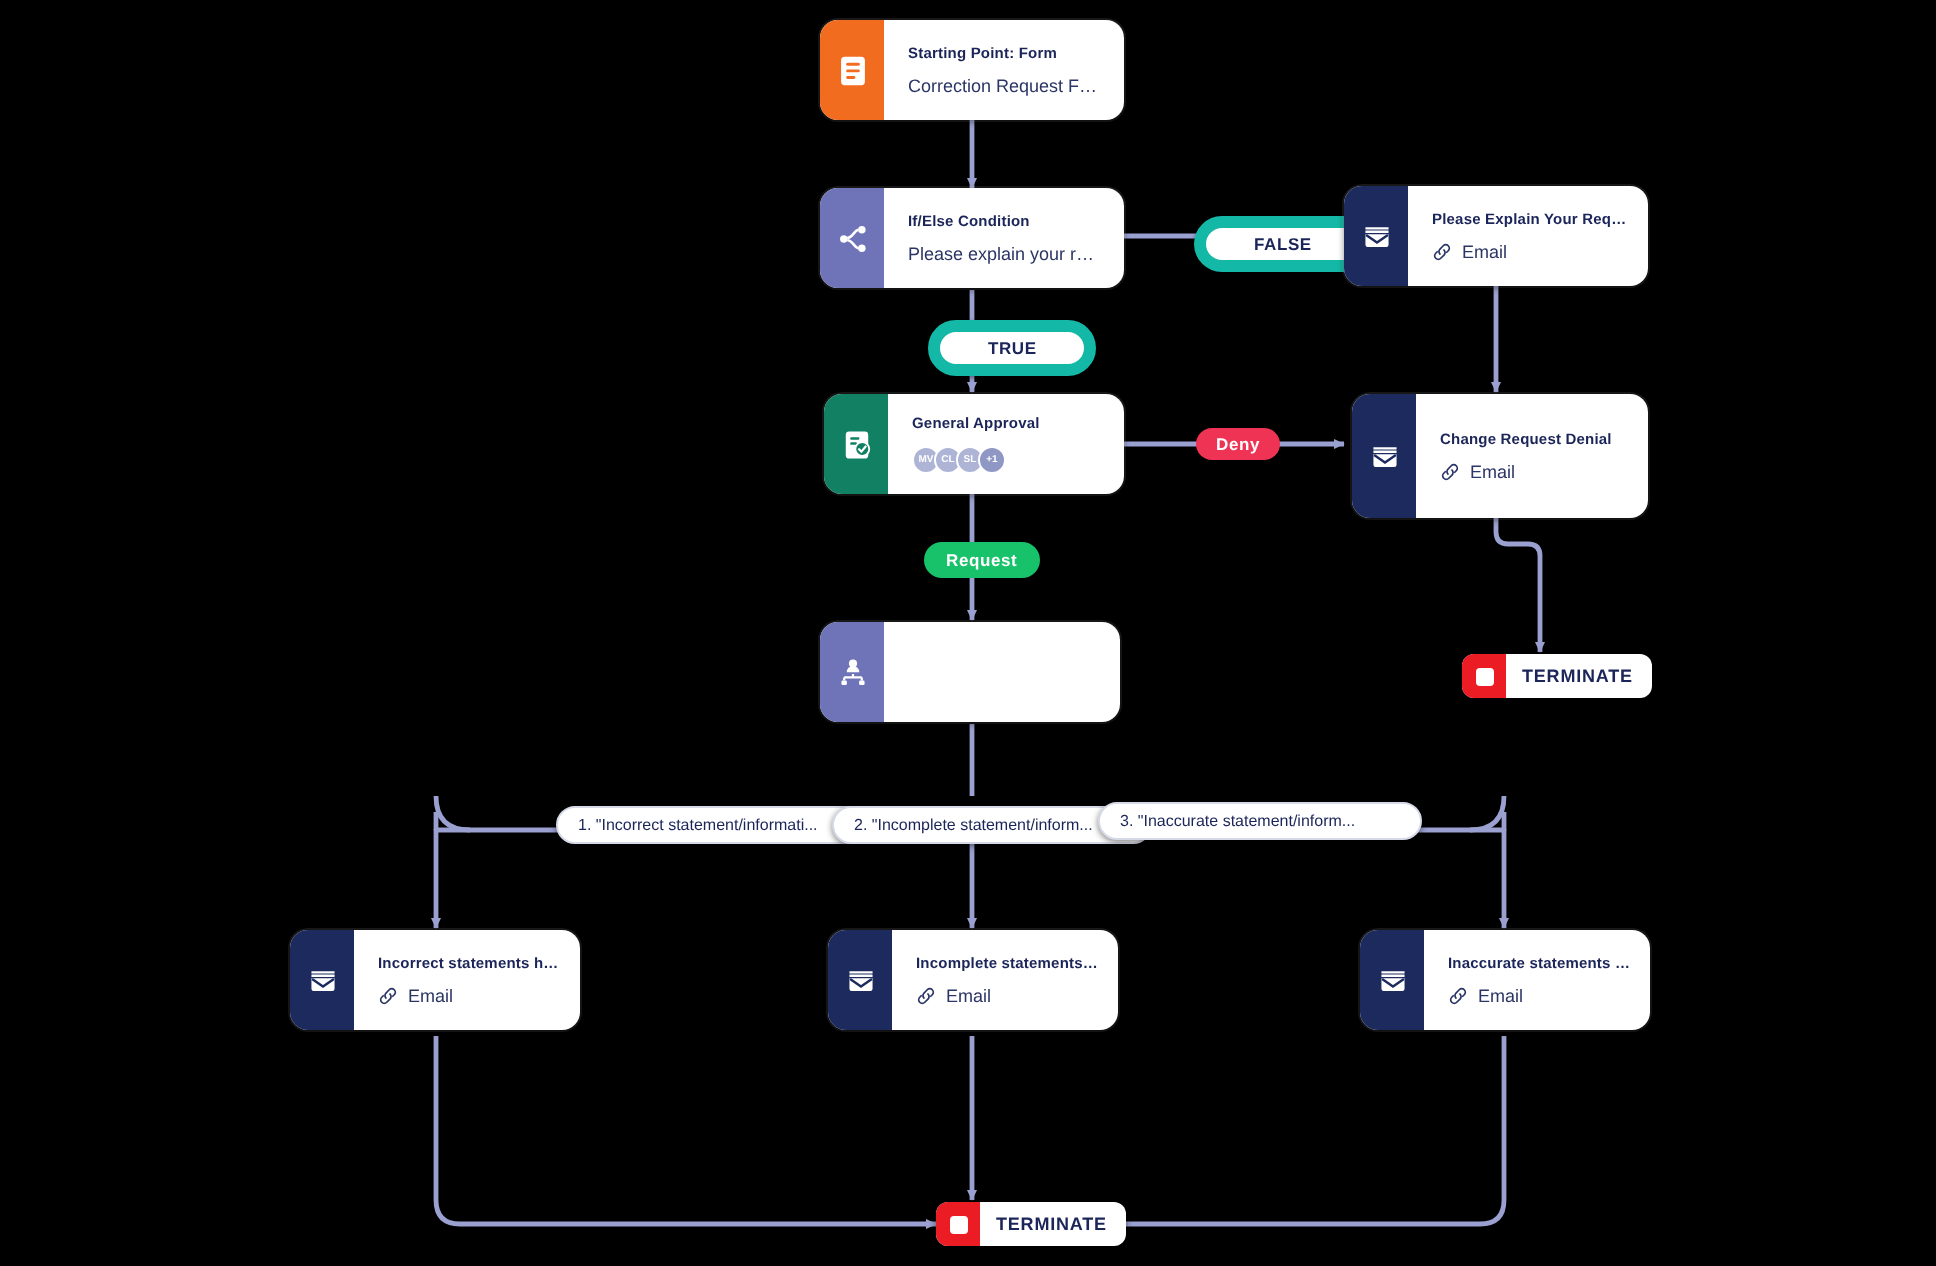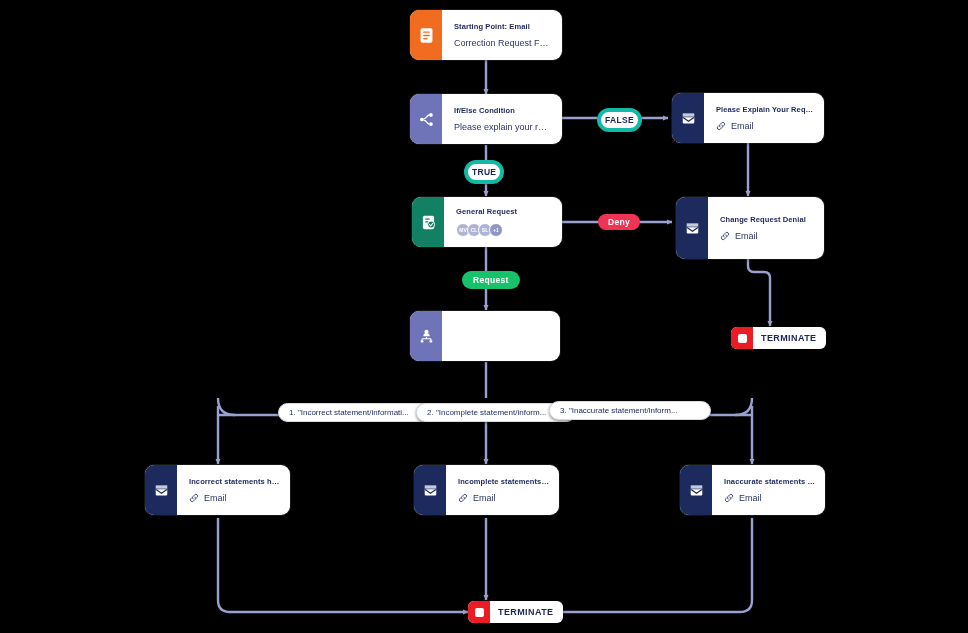--- a/index.html
+++ b/index.html
@@ -89,22 +89,22 @@
     justify-content: center;
     border-radius: 999px;
     font-size: 8.5px;
     font-weight: bold;
     letter-spacing: 0.3px;
     white-space: nowrap;
   }
   .chip-plain {
     background: #ffffff;
     color: #1b2559;
-    border: 4px solid #14b8a6;
-    padding: 3px 4px;
+    border: 6px solid #14b8a6;
+    padding: 3px 24px;
     box-shadow: 0 1px 2px rgba(0,0,0,0.4);
   }
   .chip-green {
     background: #18c26a;
     color: #ffffff;
     padding: 4px 11px;
   }
   .chip-red {
     background: #ef3355;
     color: #ffffff;
@@ -244,21 +244,21 @@
   <div class="node" style="left:410px; top:10px; width:152px; height:50px;">
     <div class="icon-pane pane-orange">
       <svg width="17" height="17" viewBox="0 0 20 20" aria-hidden="true">
         <rect x="3" y="1.6" width="14" height="16.8" rx="2.2" fill="#ffffff"></rect>
         <rect x="6" y="5.2" width="8" height="1.7" rx="0.85" fill="#f26c20"></rect>
         <rect x="6" y="9.1" width="8" height="1.7" rx="0.85" fill="#f26c20"></rect>
         <rect x="6" y="13" width="5.4" height="1.7" rx="0.85" fill="#f26c20"></rect>
       </svg>
     </div>
     <div class="body">
-      <div class="title">Starting Point: Email</div>
+      <div class="title">Starting Point: Form</div>
       <div class="subtitle">Correction Request Form</div>
     </div>
   </div>
 
   <div class="node" style="left:410px; top:94px; width:152px; height:50px;">
     <div class="icon-pane pane-indigo">
       <svg width="17" height="17" viewBox="0 0 20 20" aria-hidden="true">
         <circle cx="4.6" cy="10" r="2.2" fill="#ffffff"></circle>
         <circle cx="15.2" cy="4.6" r="2.2" fill="#ffffff"></circle>
         <circle cx="15.2" cy="15.4" r="2.2" fill="#ffffff"></circle>
@@ -305,21 +305,21 @@
     <div class="icon-pane pane-green">
       <svg width="17" height="17" viewBox="0 0 20 20" aria-hidden="true">
         <rect x="3.4" y="2" width="13.2" height="16" rx="2" fill="#ffffff"></rect>
         <rect x="6" y="5.4" width="5.4" height="1.5" rx="0.7" fill="#118063"></rect>
         <rect x="6" y="8.4" width="4" height="1.5" rx="0.7" fill="#118063"></rect>
         <circle cx="13.1" cy="12.4" r="4.1" fill="#118063" stroke="#ffffff" stroke-width="1.1"></circle>
         <path d="M11.2,12.5 L12.6,13.9 L15.1,10.9" stroke="#ffffff" stroke-width="1.3" fill="none" stroke-linecap="round" stroke-linejoin="round"></path>
       </svg>
     </div>
     <div class="body">
-      <div class="title">General Request</div>
+      <div class="title">General Approval</div>
       <div class="avatars">
         <div class="av">MV</div>
         <div class="av">CL</div>
         <div class="av">SL</div>
         <div class="av more">+1</div>
       </div>
     </div>
   </div>
 
   <div class="chip chip-red" style="left:598px; top:214px;justify-content:flex-end;">

